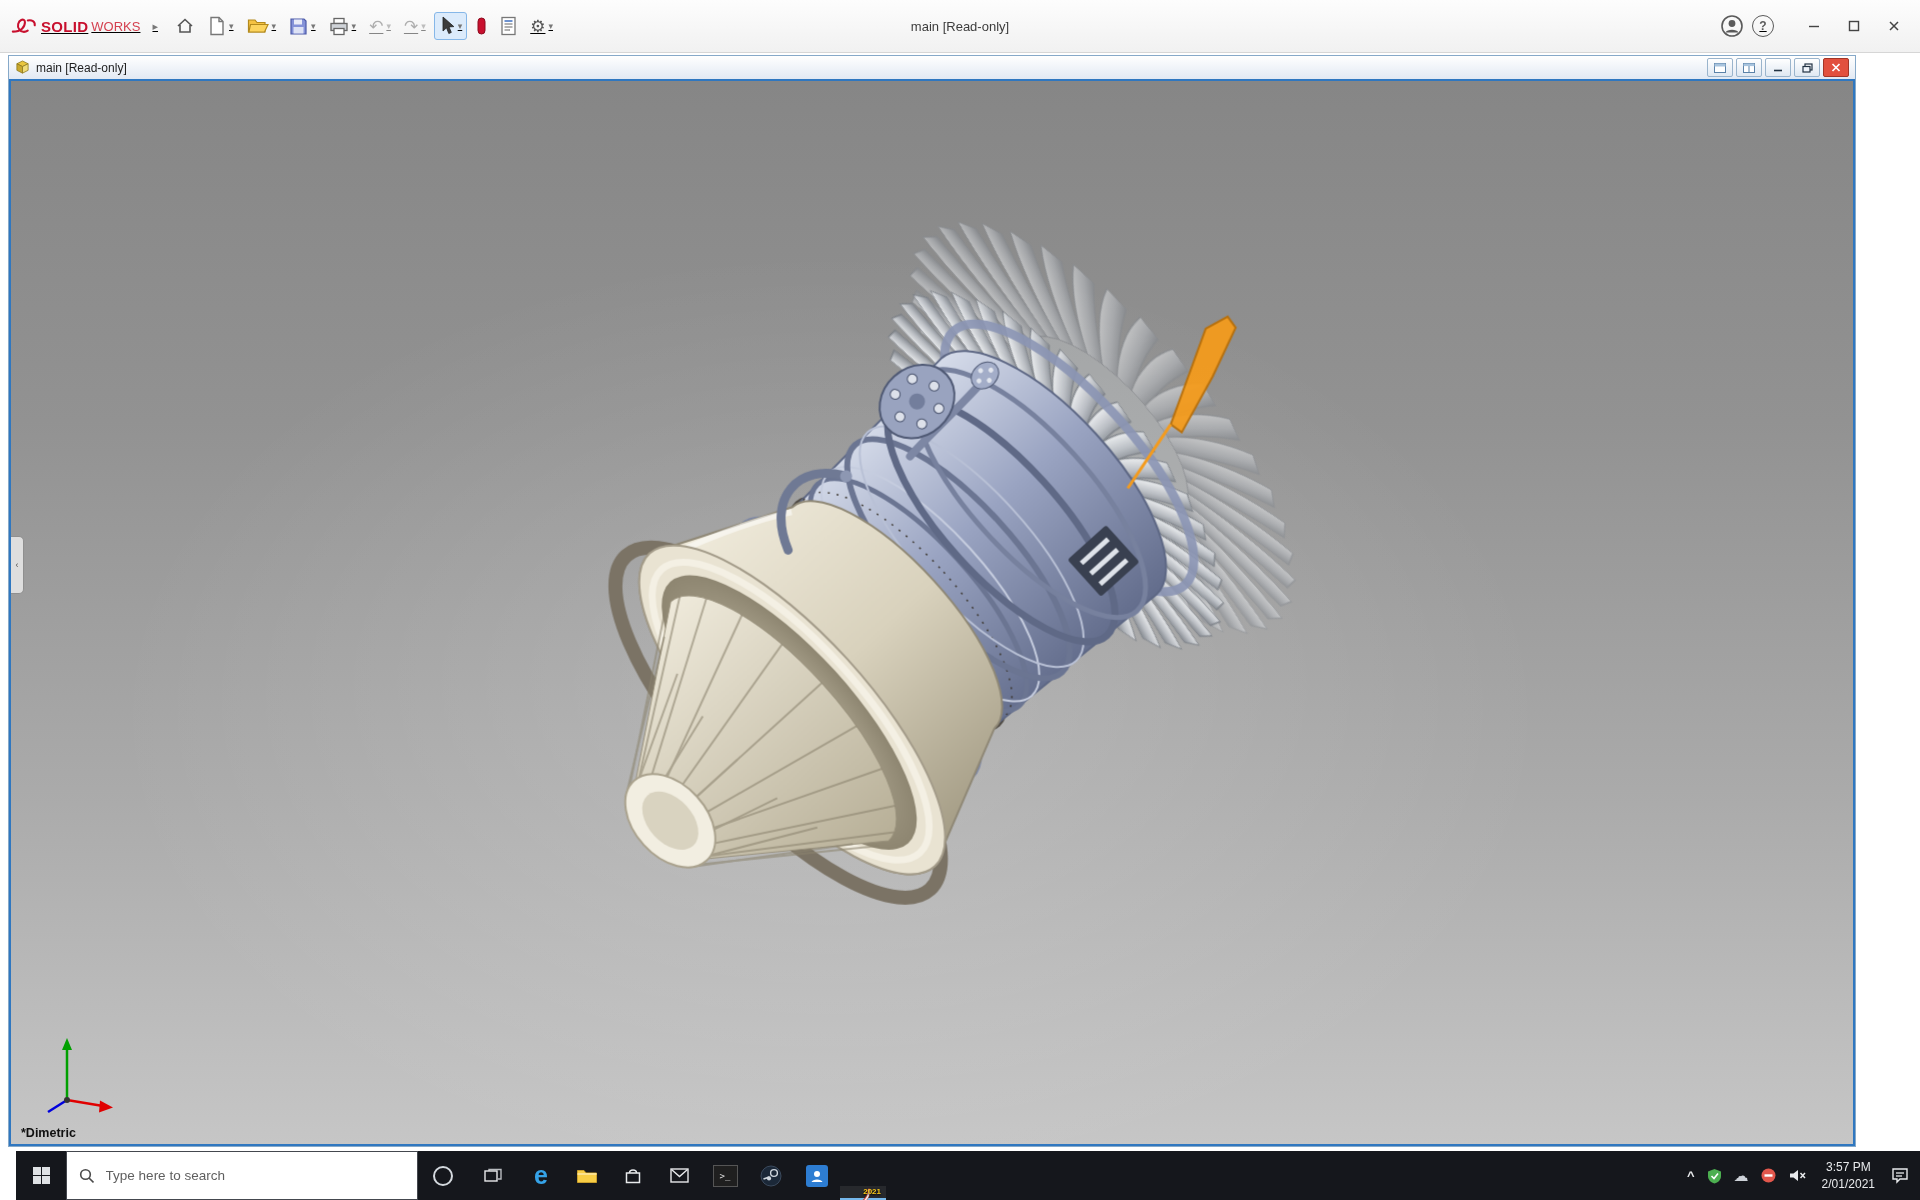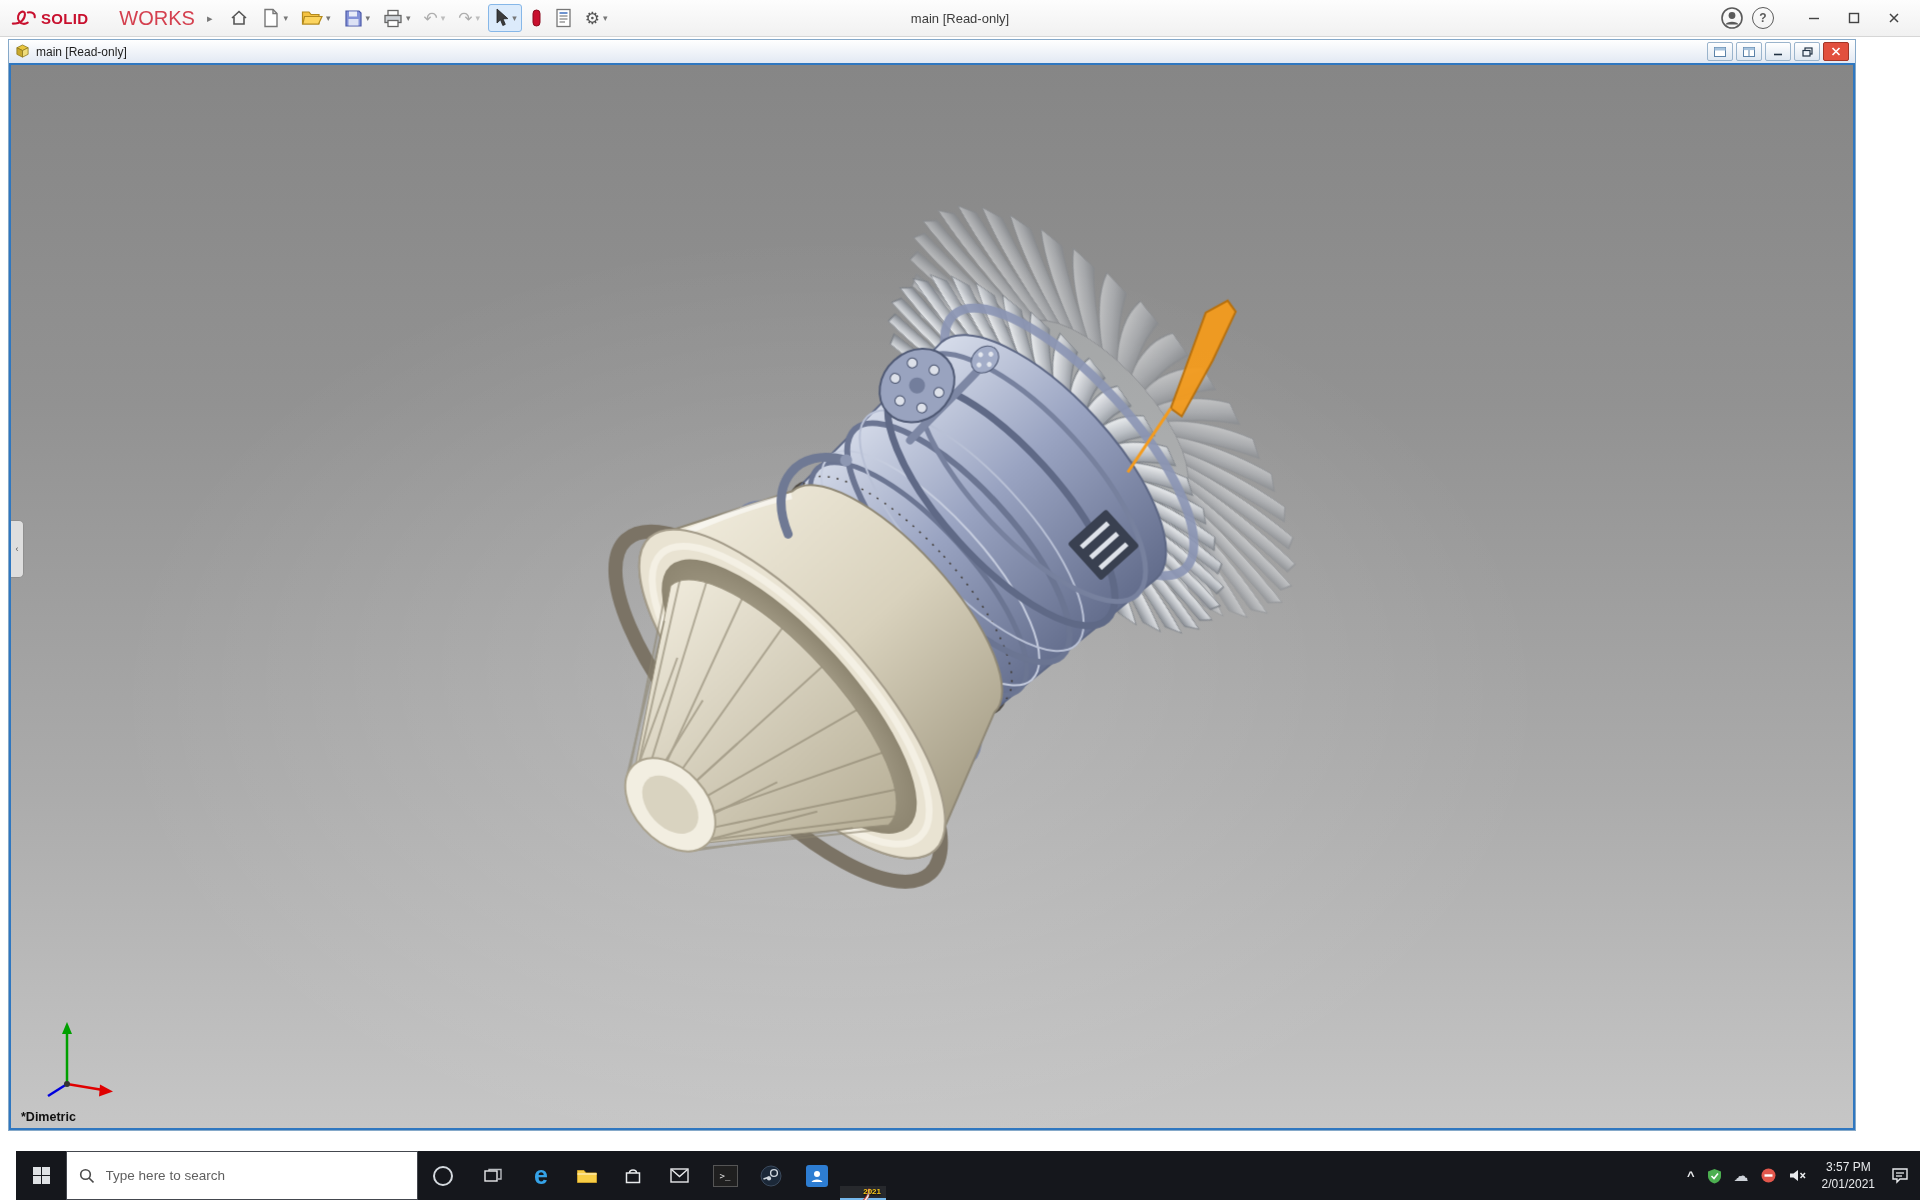--- a/index.html
+++ b/index.html
@@ -1,24 +1,24 @@
 <!DOCTYPE html>
 <html><head>
 <meta charset="utf-8">
 <style>
   html,body{margin:0;padding:0;background:#333;}
   body{font-family:"Liberation Sans",sans-serif;}
   .screen{position:relative;width:1920px;height:1200px;background:#fff;overflow:hidden;}
 
   
-  .appbar{height:36px;display:flex;align-items:center;padding:0 6px;
-    background:linear-gradient(#fdfdfd,#f1f1f1);border-bottom:1px solid #d6d6d6;position:relative;z-index:6;}
+  .appbar{height:36px;display:flex;align-items:center;padding:8px 6px;
+    background:linear-gradient(#fdfdfd,#f1f1f1);border-bottom:1px solid #d6d6d6;position:relative;z-index:6;text-decoration:underline;}
   .brand{display:flex;align-items:center;gap:3px;padding:0 4px;}
   .brand .solid{font-weight:bold;color:#c8102e;font-size:15px;letter-spacing:.3px;}
-  .brand .works{color:#d4404f;font-size:20px;margin-left:28px;}
+  .brand .works{color:#d4404f;font-size:13px;}
   .expander{color:#777;font-size:11px;margin:0 12px 0 8px;}
   .tools{display:flex;align-items:center;gap:3px;}
   .tool{display:flex;align-items:center;gap:3px;padding:3px 4px;border:1px solid transparent;border-radius:3px;}
   .tool.active{background:#dcebfb;border-color:#86b7e8;}
   .tool .caret{font-size:9px;color:#777;line-height:1;}
   .tool.disabled{opacity:.45;}
   .glyph{font-size:17px;color:#555;line-height:1;}
   .apptitle{position:absolute;left:50%;top:50%;transform:translate(-50%,-50%);font-size:13px;color:#3c3c3c;}
   .appright{margin-left:auto;display:flex;align-items:center;gap:8px;}
   .helpbtn{width:20px;height:20px;border:1.5px solid #5a5a5a;border-radius:50%;display:grid;place-items:center;

